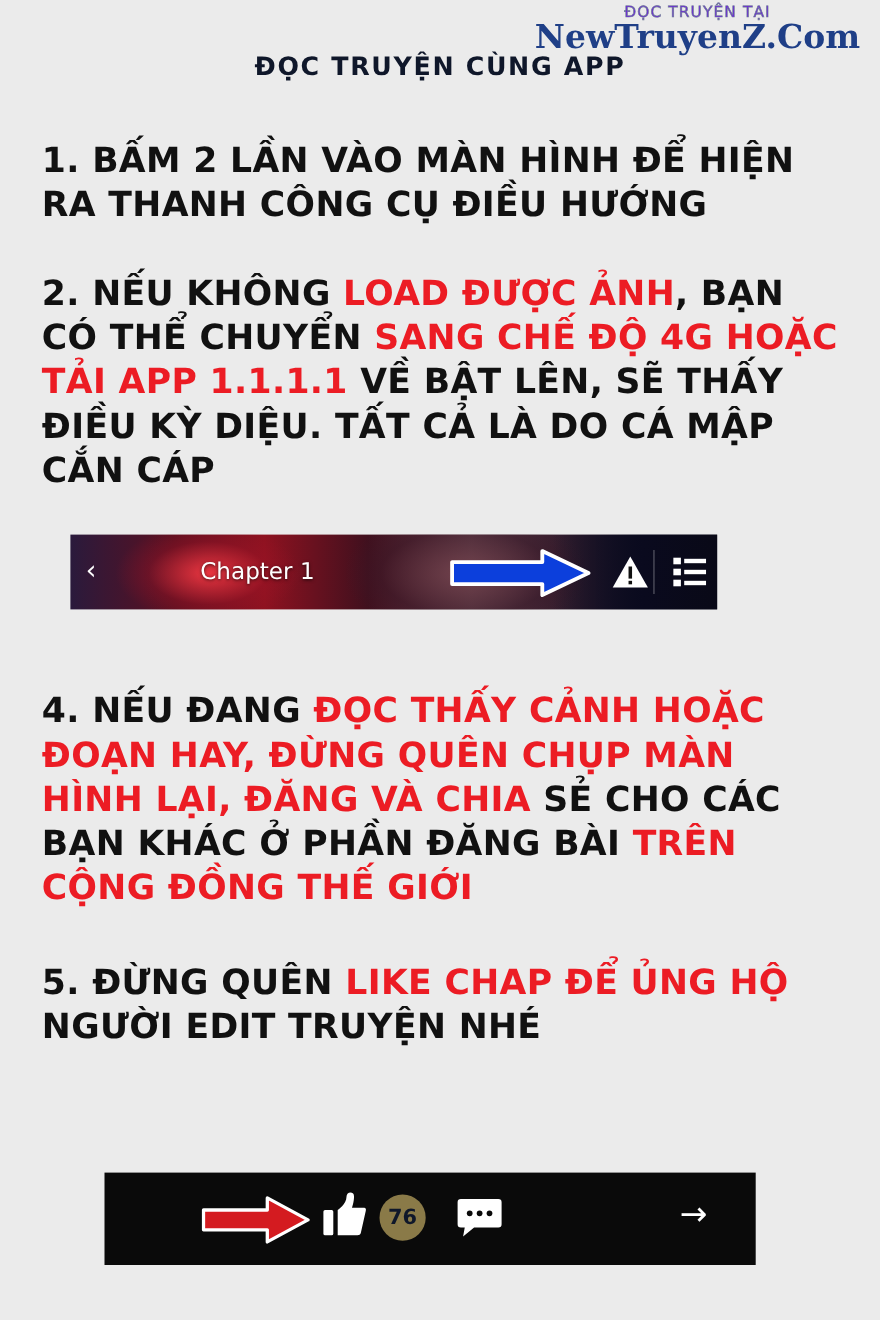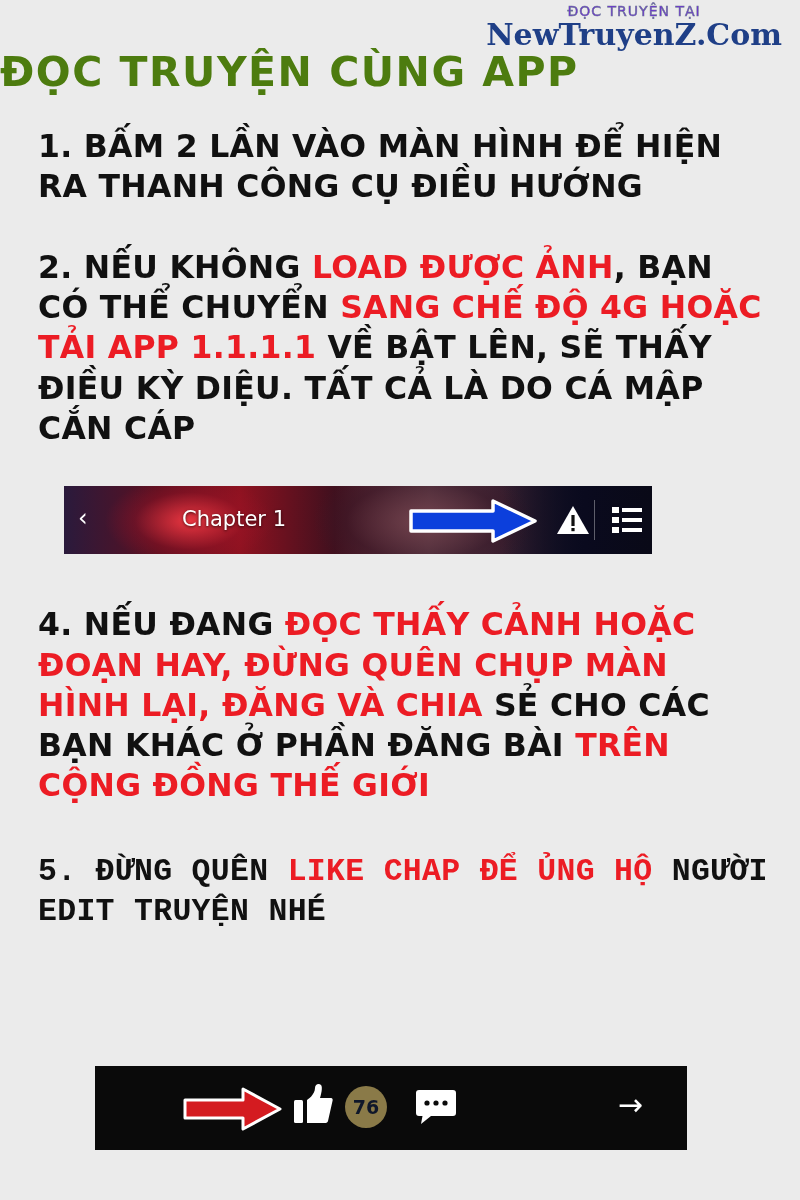--- a/index.html
+++ b/index.html
@@ -38,25 +38,25 @@
     letter-spacing: 0px;
     font-family: "DejaVu Serif", "Liberation Serif", serif;
   }
 
   
   .heading {
     position: absolute;
     top: 48px;
     left: 0;
     width: 800px;
-    text-align: left;
-    font-size: 41px;
+    text-align: center;
+    font-size: 23px;
     font-weight: bold;
     letter-spacing: 1.5px;
-    color: #4d7c0f;
+    color: #0f172a;
   }
 
   
   .steps {
     position: absolute;
     top: 126px;
     left: 38px;
     width: 730px;
   }
   .step {
@@ -66,21 +66,21 @@
     color: #111111;
     letter-spacing: 0.3px;
     margin-bottom: 30px;
   }
   .hl { color: #ec1c24; }
 
   .step-1 { margin-bottom: 40px; }
   .step-2 { margin-bottom: 38px; }
   .step-3 { margin-bottom: 14px; }
   .step-4 { margin-bottom: 34px; }
-  .step-5 { margin-bottom: 12px; font-family: Liberation Mono, monospace; }
+  .step-5 { margin-bottom: 12px; }
 
   
   .reader-bar {
     position: relative;
     width: 588px;
     height: 68px;
     margin: 14px 0 0 26px;
     background: linear-gradient(90deg, #2a1a3c 0%, #5b1020 16%, #8e1220 30%, #40101e 46%, #5c3a46 62%, #3a2030 74%, #131326 88%, #0b0b1c 100%);
     overflow: hidden;
   }
@@ -188,21 +188,21 @@
         <rect x="0" y="1" width="7" height="6" fill="#ffffff"></rect>
         <rect x="10" y="2" width="20" height="4" fill="#ffffff"></rect>
         <rect x="0" y="11" width="7" height="6" fill="#ffffff"></rect>
         <rect x="10" y="12" width="20" height="4" fill="#ffffff"></rect>
         <rect x="0" y="21" width="7" height="6" fill="#ffffff"></rect>
         <rect x="10" y="22" width="20" height="4" fill="#ffffff"></rect>
       </svg>
     </div>
   </div>
 
-  <div class="step step-4" style="margin-top:50px;">
+  <div class="step step-4" style="margin-top:72px;">
     <span>4. NẾU ĐANG </span><span class="hl">ĐỌC THẤY CẢNH HOẶC ĐOẠN HAY, ĐỪNG QUÊN CHỤP MÀN HÌNH LẠI, ĐĂNG VÀ CHIA</span><span> SẺ CHO CÁC BẠN KHÁC Ở PHẦN ĐĂNG BÀI </span><span class="hl">TRÊN CỘNG ĐỒNG THẾ GIỚI</span>
   </div>
 
   <div class="step step-5" style="margin-top:46px;">
     <span>5. ĐỪNG QUÊN </span><span class="hl">LIKE CHAP ĐỂ ỦNG HỘ</span><span> NGƯỜI EDIT TRUYỆN NHÉ</span>
   </div>
 
 </div>
 
 <div class="bottom-bar">

